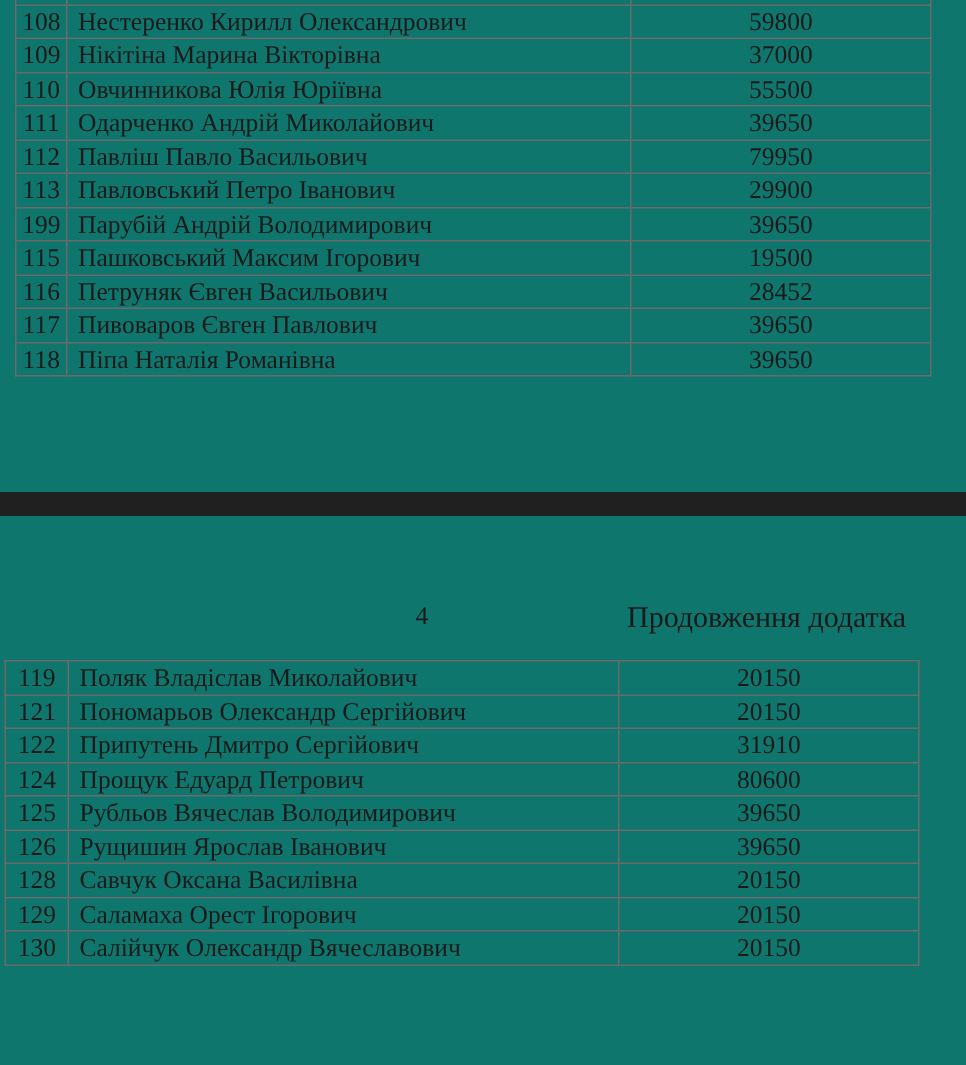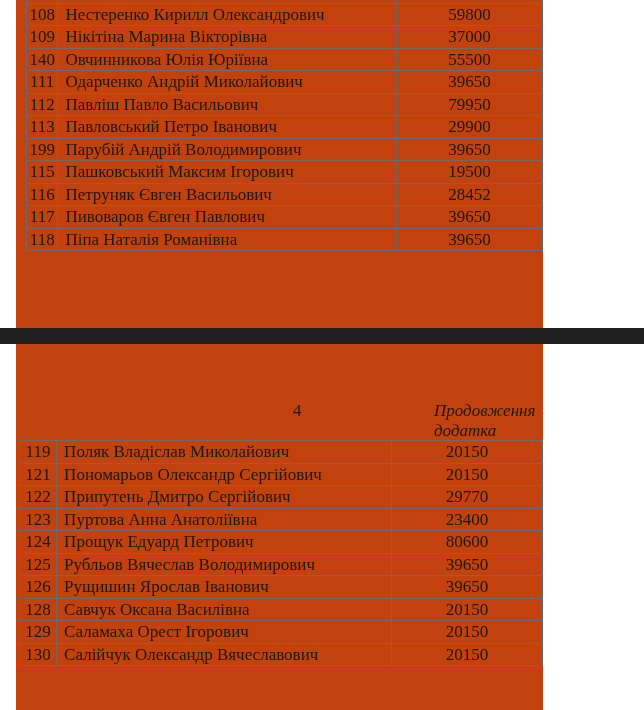--- a/index.html
+++ b/index.html
@@ -10,23 +10,23 @@
     body {
       width: 644px;
       height: 710px;
       position: relative;
       overflow: hidden;
       font-family: "Liberation Serif", "DejaVu Serif", serif;
       color: #1a1a1a;
     }
     .page {
       position: absolute;
-      left: 16px;
-      width: 527px;
-      background: #c2410c;
+      left: 0;
+      width: 644px;
+      background: #0f766e;
     }
     .page-top { top: 0; height: 328px; }
     .page-bottom { top: 344px; height: 366px; }
     .page-gap {
       position: absolute;
       left: 0;
       top: 328px;
       width: 644px;
       height: 16px;
       background: #202020;
@@ -76,22 +76,21 @@
     .page-number {
       position: absolute;
       left: 277px;
       top: 57px;
       font-size: 17px;
     }
     .continuation {
       position: absolute;
       left: 418px;
       top: 57px;
-      font-size: 17px;
-      font-style: italic;
+      font-size: 20px;
     }
   </style>
 </head>
 <body>
 
 <div class="page page-top">
   <table class="list table-top">
     <colgroup>
         <col class="c1">
         <col class="c2">
@@ -107,21 +106,21 @@
         <td class="num">108</td>
         <td class="name">Нестеренко Кирилл Олександрович</td>
         <td class="amount">59800</td>
       </tr>
       <tr>
         <td class="num">109</td>
         <td class="name">Нікітіна Марина Вікторівна</td>
         <td class="amount">37000</td>
       </tr>
       <tr>
-        <td class="num">140</td>
+        <td class="num">110</td>
         <td class="name">Овчинникова Юлія Юріївна</td>
         <td class="amount">55500</td>
       </tr>
       <tr>
         <td class="num">111</td>
         <td class="name">Одарченко Андрій Миколайович</td>
         <td class="amount">39650</td>
       </tr>
       <tr>
         <td class="num">112</td>
@@ -181,26 +180,21 @@
         <td class="amount">20150</td>
       </tr>
       <tr>
         <td class="num">121</td>
         <td class="name">Пономарьов Олександр Сергійович</td>
         <td class="amount">20150</td>
       </tr>
       <tr>
         <td class="num">122</td>
         <td class="name">Припутень Дмитро Сергійович</td>
-        <td class="amount">29770</td>
-      </tr>
-      <tr>
-        <td class="num">123</td>
-        <td class="name">Пуртова Анна Анатоліївна</td>
-        <td class="amount">23400</td>
+        <td class="amount">31910</td>
       </tr>
       <tr>
         <td class="num">124</td>
         <td class="name">Прощук Едуард Петрович</td>
         <td class="amount">80600</td>
       </tr>
       <tr>
         <td class="num">125</td>
         <td class="name">Рубльов Вячеслав Володимирович</td>
         <td class="amount">39650</td>

